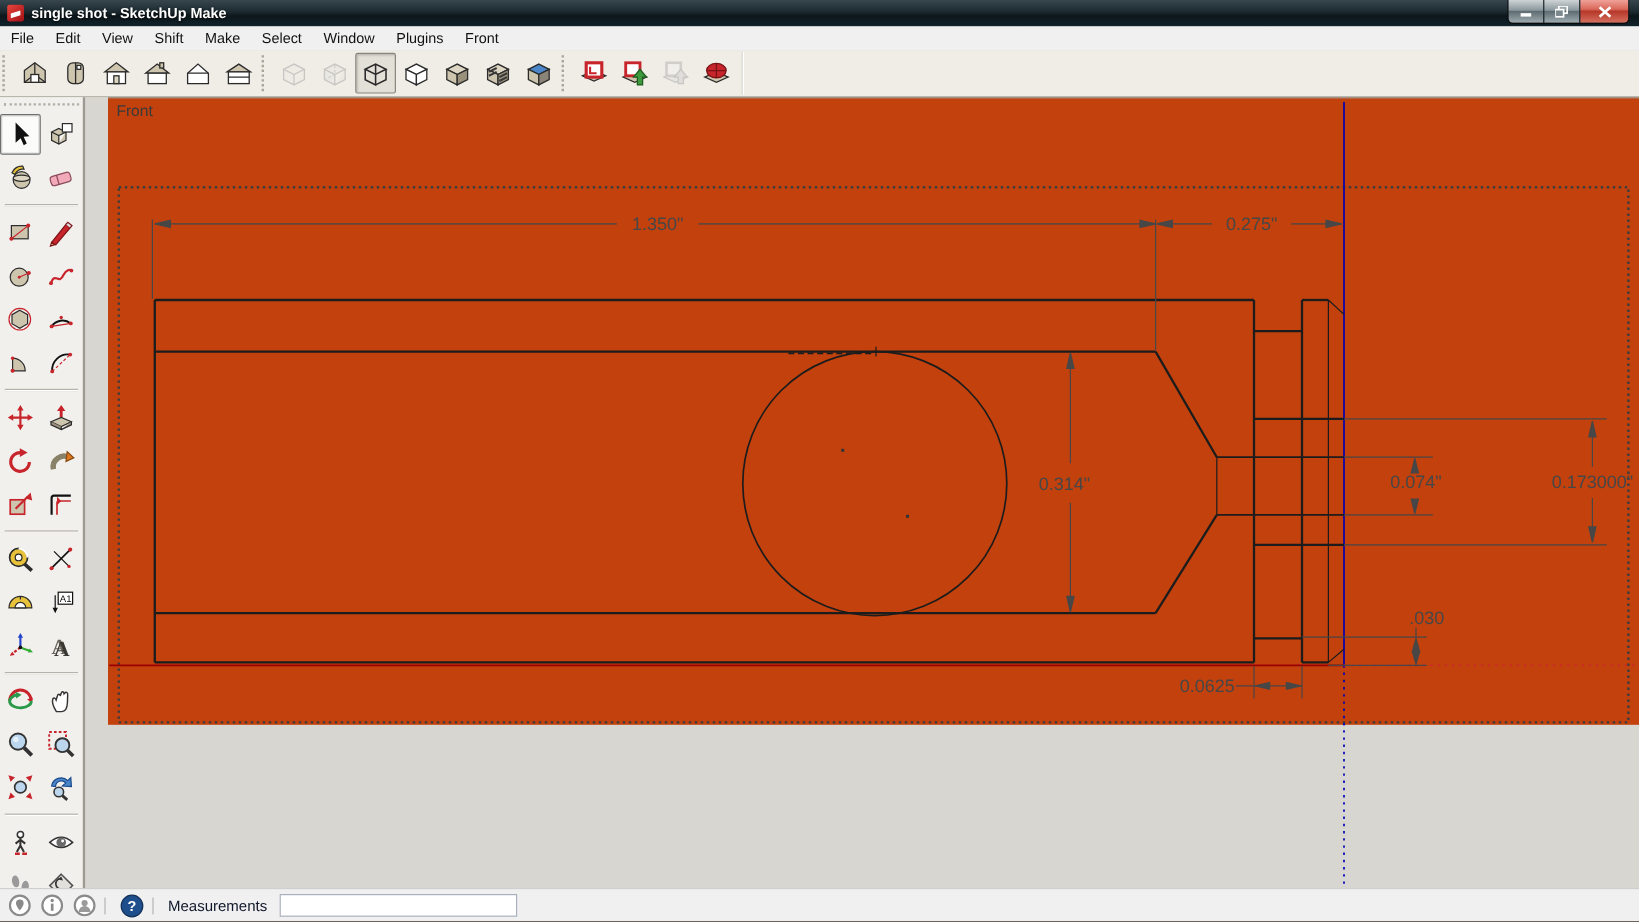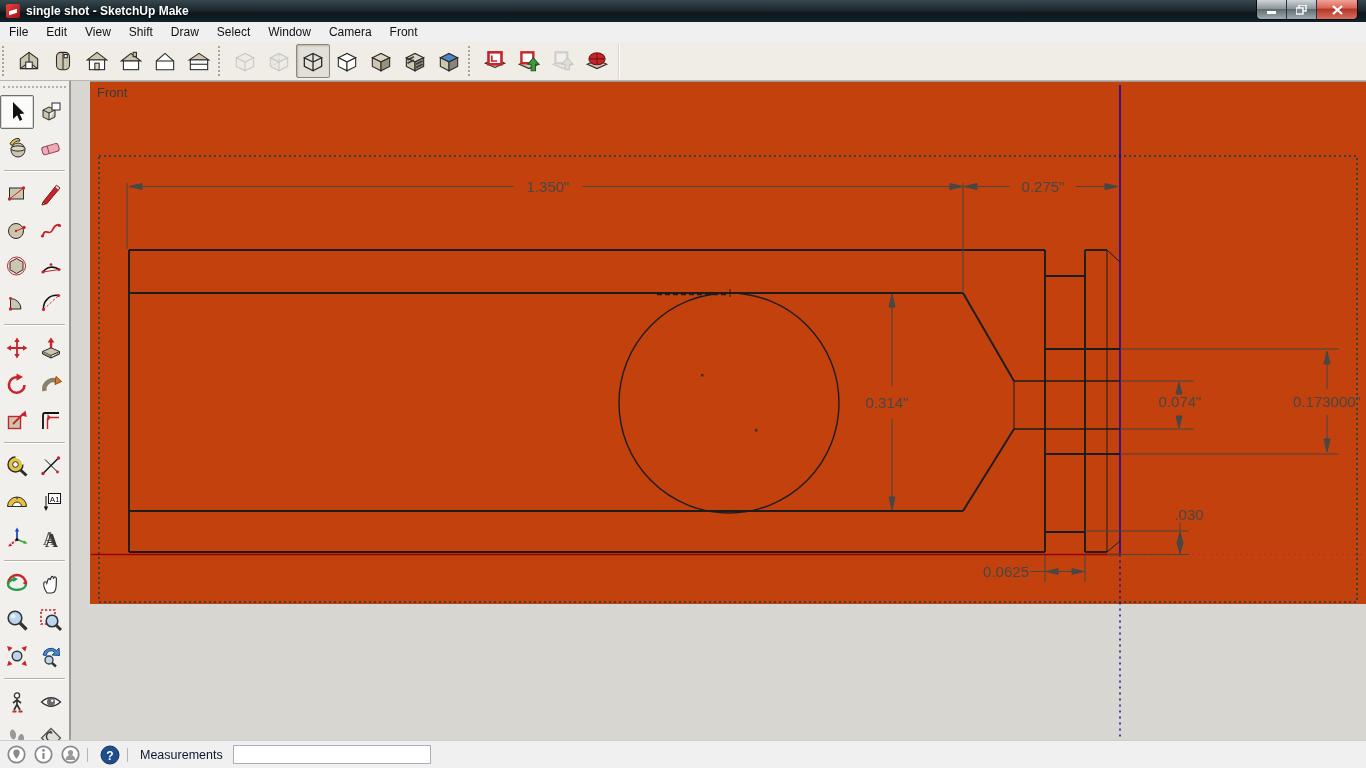--- a/index.html
+++ b/index.html
@@ -85,24 +85,24 @@
           </svg>
       </div>
     </div>
   </div>
 
   <div id="menubar">
       <div class="menu-item">File</div>
       <div class="menu-item">Edit</div>
       <div class="menu-item">View</div>
       <div class="menu-item">Shift</div>
-      <div class="menu-item">Draw</div>
+      <div class="menu-item">Make</div>
       <div class="menu-item">Select</div>
       <div class="menu-item">Window</div>
-      <div class="menu-item">Camera</div>
+      <div class="menu-item">Plugins</div>
       <div class="menu-item">Front</div>
     </div>
 
   <div id="toolbar">
       <div class="tb-sep"></div>
       <div class="tb-btn">
         <svg width="26" height="26" viewBox="0 0 24 24">
           <path d="M4 10 L12 4 L20 10 L20 19 L4 19 Z" fill="#cdc5ae" stroke="#2b2b2b"></path>
           <path d="M12 4 L12 13 L4 19 M12 13 L20 19" fill="none" stroke="#2b2b2b"></path>
           <rect x="9" y="13" width="6" height="6" fill="#fff" stroke="#2b2b2b"></rect>

